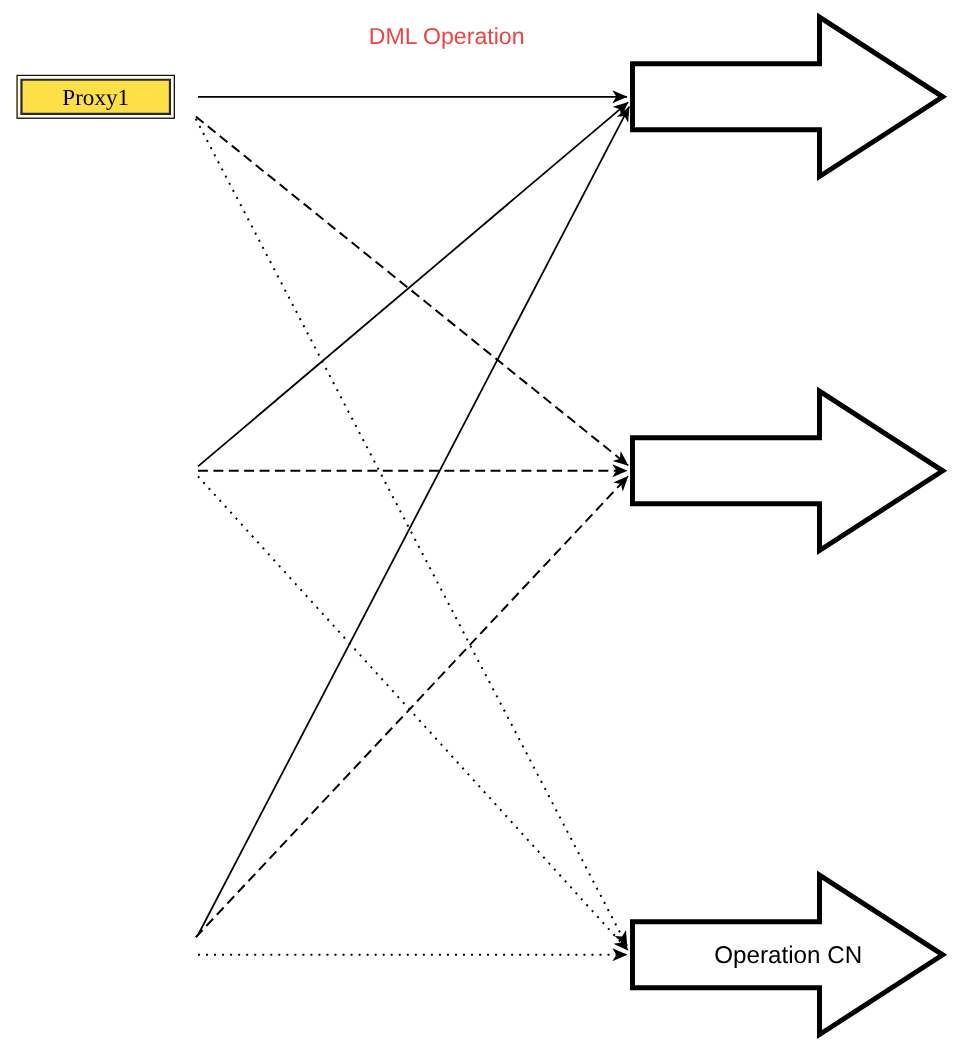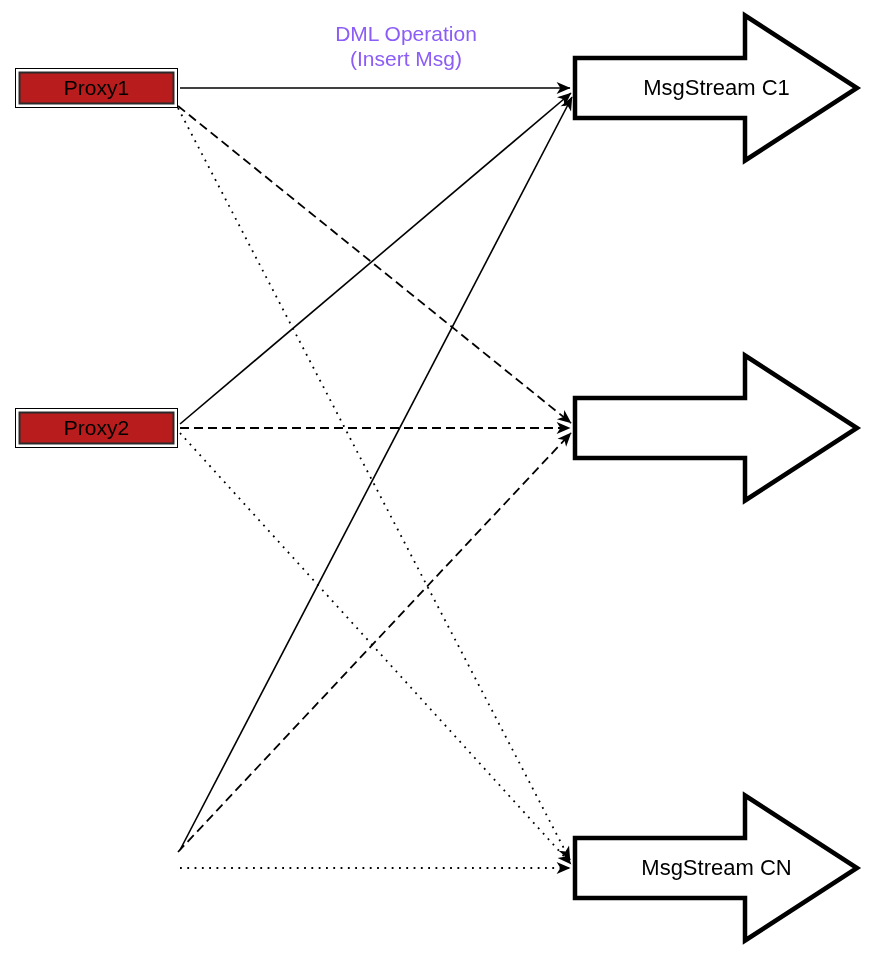--- a/index.html
+++ b/index.html
@@ -29,42 +29,43 @@
   .edge {
     stroke: #000000;
     fill: none;
   }
   .edge.solid  { stroke-width: 1.6; }
   .edge.dashed { stroke-width: 1.8; stroke-dasharray: 9 5; }
   .edge.dotted { stroke-width: 1.8; stroke-dasharray: 1.8 5.5; }
   .proxy-box {
     position: absolute;
     left: 15px;
-    width: 163px;
+    width: 144px;
     height: 40px;
     box-sizing: border-box;
-    background: #b91c1c;
+    background: #fde047;
     border: 1.5px solid #000000;
     box-shadow: inset 0 0 0 2.5px #ffffff, inset 0 0 0 4.5px #2a2a2a;
     display: flex;
     align-items: center;
     justify-content: center;
     font-size: 21px;
     color: #000000;
     z-index: 2;
+    font-family: Liberation Serif, serif;
   }
   .diagram-title {
     position: absolute;
     left: 256px;
     top: 21px;
     width: 300px;
     text-align: center;
     font-size: 21px;
     line-height: 25px;
-    color: #8b5cf6;
+    color: #ef4444;
     z-index: 2;
   }
   .stream-label {
     position: absolute;
     left: 575px;
     width: 283px;
     height: 30px;
     display: flex;
     align-items: center;
     justify-content: center;
@@ -98,26 +99,21 @@
     <line class="edge dashed" x1="180" y1="428" x2="570" y2="428" marker-end="url(#ah)"></line>
     <line class="edge dashed" x1="178" y1="852" x2="571" y2="433" marker-end="url(#ah)"></line>
 
     <line class="edge dotted" x1="178" y1="108" x2="570" y2="860" marker-end="url(#ah)"></line>
     <line class="edge dotted" x1="180" y1="433" x2="571" y2="864" marker-end="url(#ah)"></line>
     <line class="edge dotted" x1="180" y1="868" x2="570" y2="868" marker-end="url(#ah)"></line>
   </svg>
 
   <div class="diagram-title">
     <div>DML Operation</div>
-    <div>(Insert Msg)</div>
   </div>
 
   <div class="proxy-box" style="top:68px">
     <span>Proxy1</span>
   </div>
-  <div class="proxy-box" style="top:408px">
-    <span>Proxy2</span>
-  </div>
 
-  <div class="stream-label" style="top:73px">MsgStream C1</div>
-  <div class="stream-label" style="top:853px">MsgStream CN</div>
+  <div class="stream-label" style="top:853px">Operation CN</div>
 
 </div>
 
 </body></html>

